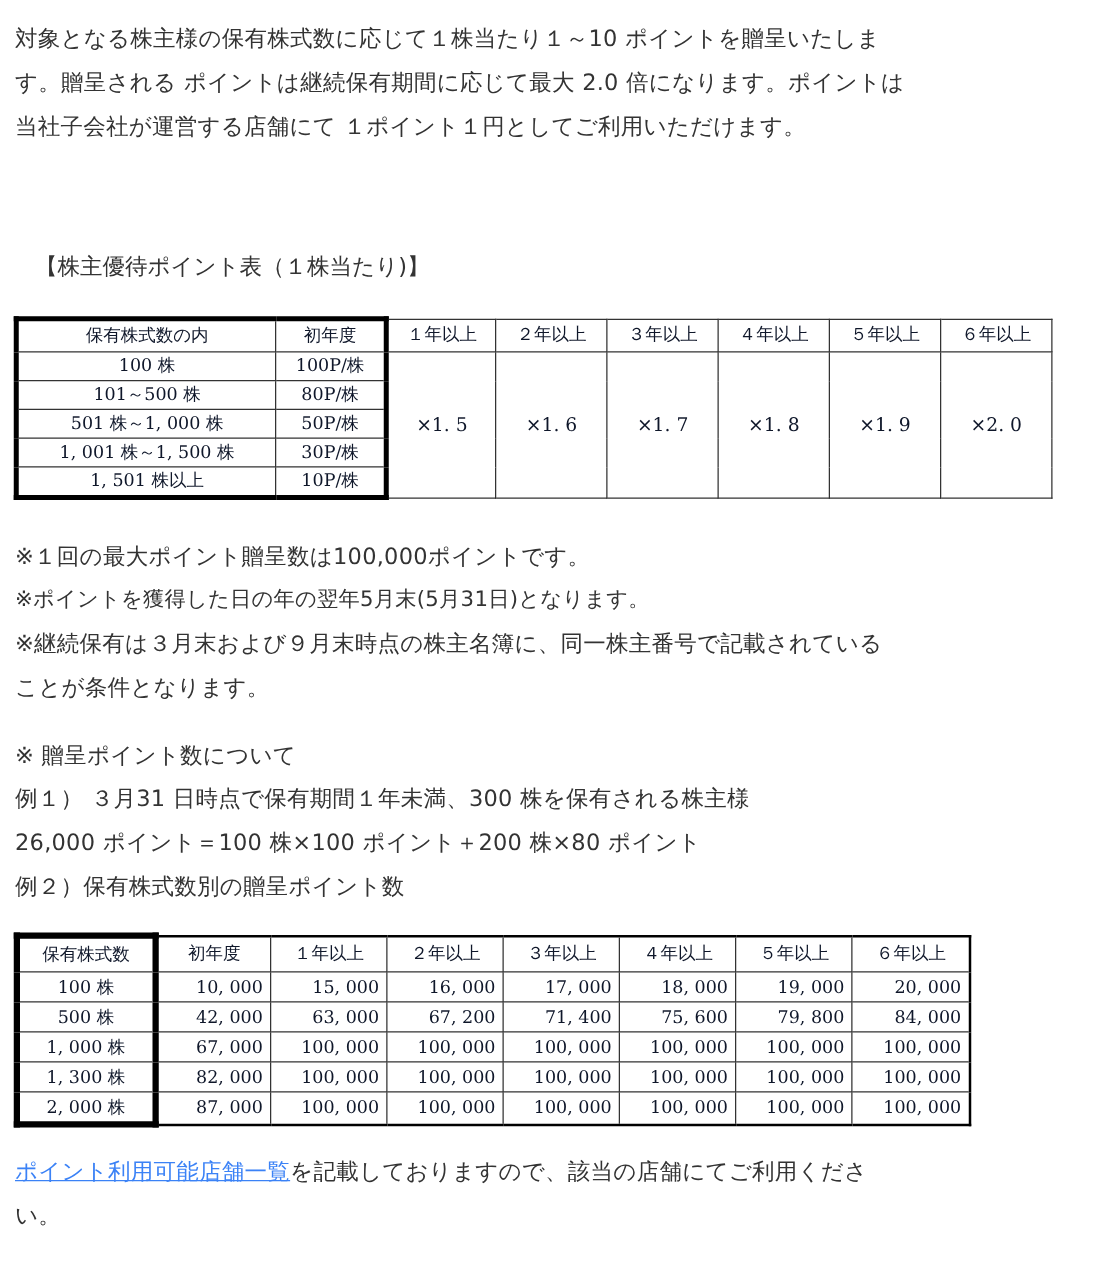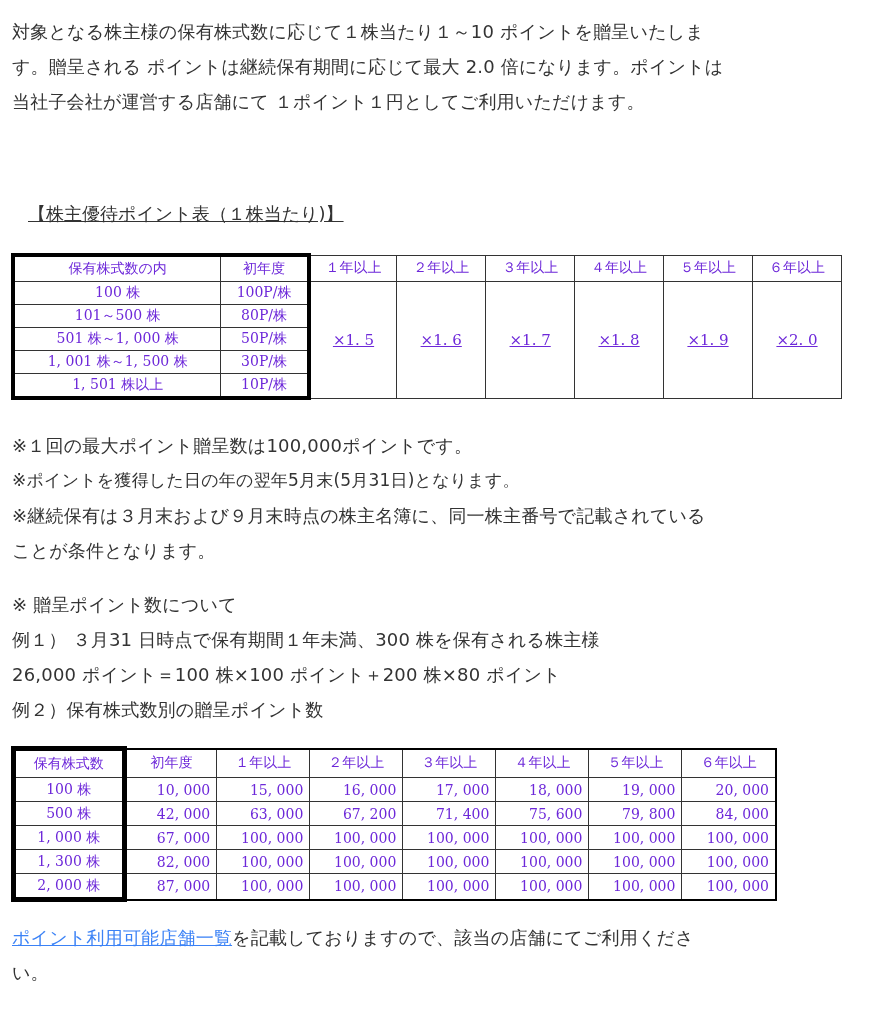--- a/index.html
+++ b/index.html
@@ -8,31 +8,31 @@
     font-family: "DejaVu Sans", "Liberation Sans", sans-serif;
     color: #333333;
   }
   .para {
     position: absolute; left: 12px; width: 820px;
     font-size: 18px; line-height: 35px; margin: 0; letter-spacing: 0.2px;
   }
   .para p { margin: 0; }
   .heading {
     position: absolute; left: 28px; top: 196px;
-    font-size: 18px; line-height: 35px; margin: 0; text-decoration: underline;
+    font-size: 18px; line-height: 35px; margin: 0;
   }
-  .serif { font-family: "DejaVu Serif", "Liberation Serif", serif; color: #6d28d9; }
+  .serif { font-family: "DejaVu Serif", "Liberation Serif", serif; color: #0f172a; }
   table { border-collapse: collapse; position: absolute; }
   td, th { border: 1px solid #333; font-weight: normal; padding: 0; }
 
   
   #t1 { left: 11px; top: 253px; width: 831px; font-size: 14px; }
   #t1 th { height: 24px; }
   #t1 td { height: 22px; text-align: center; }
-  #t1 .mult { font-size: 15px; text-decoration: underline; }
+  #t1 .mult { font-size: 15px; }
   #t1 .thick-l { border-left: 4px solid #000; }
   #t1 .thick-r { border-right: 4px solid #000; }
   #t1 .thick-t { border-top: 4px solid #000; }
   #t1 .thick-b { border-bottom: 4px solid #000; }
 
   
   #t2 { left: 11px; top: 746px; width: 766px; font-size: 14px; }
   #t2 th { height: 26px; text-align: center; border-top: 2px solid #000; }
   #t2 td { height: 23px; text-align: right; padding-right: 6px; }
   #t2 td.first { text-align: center; padding-right: 0; }

